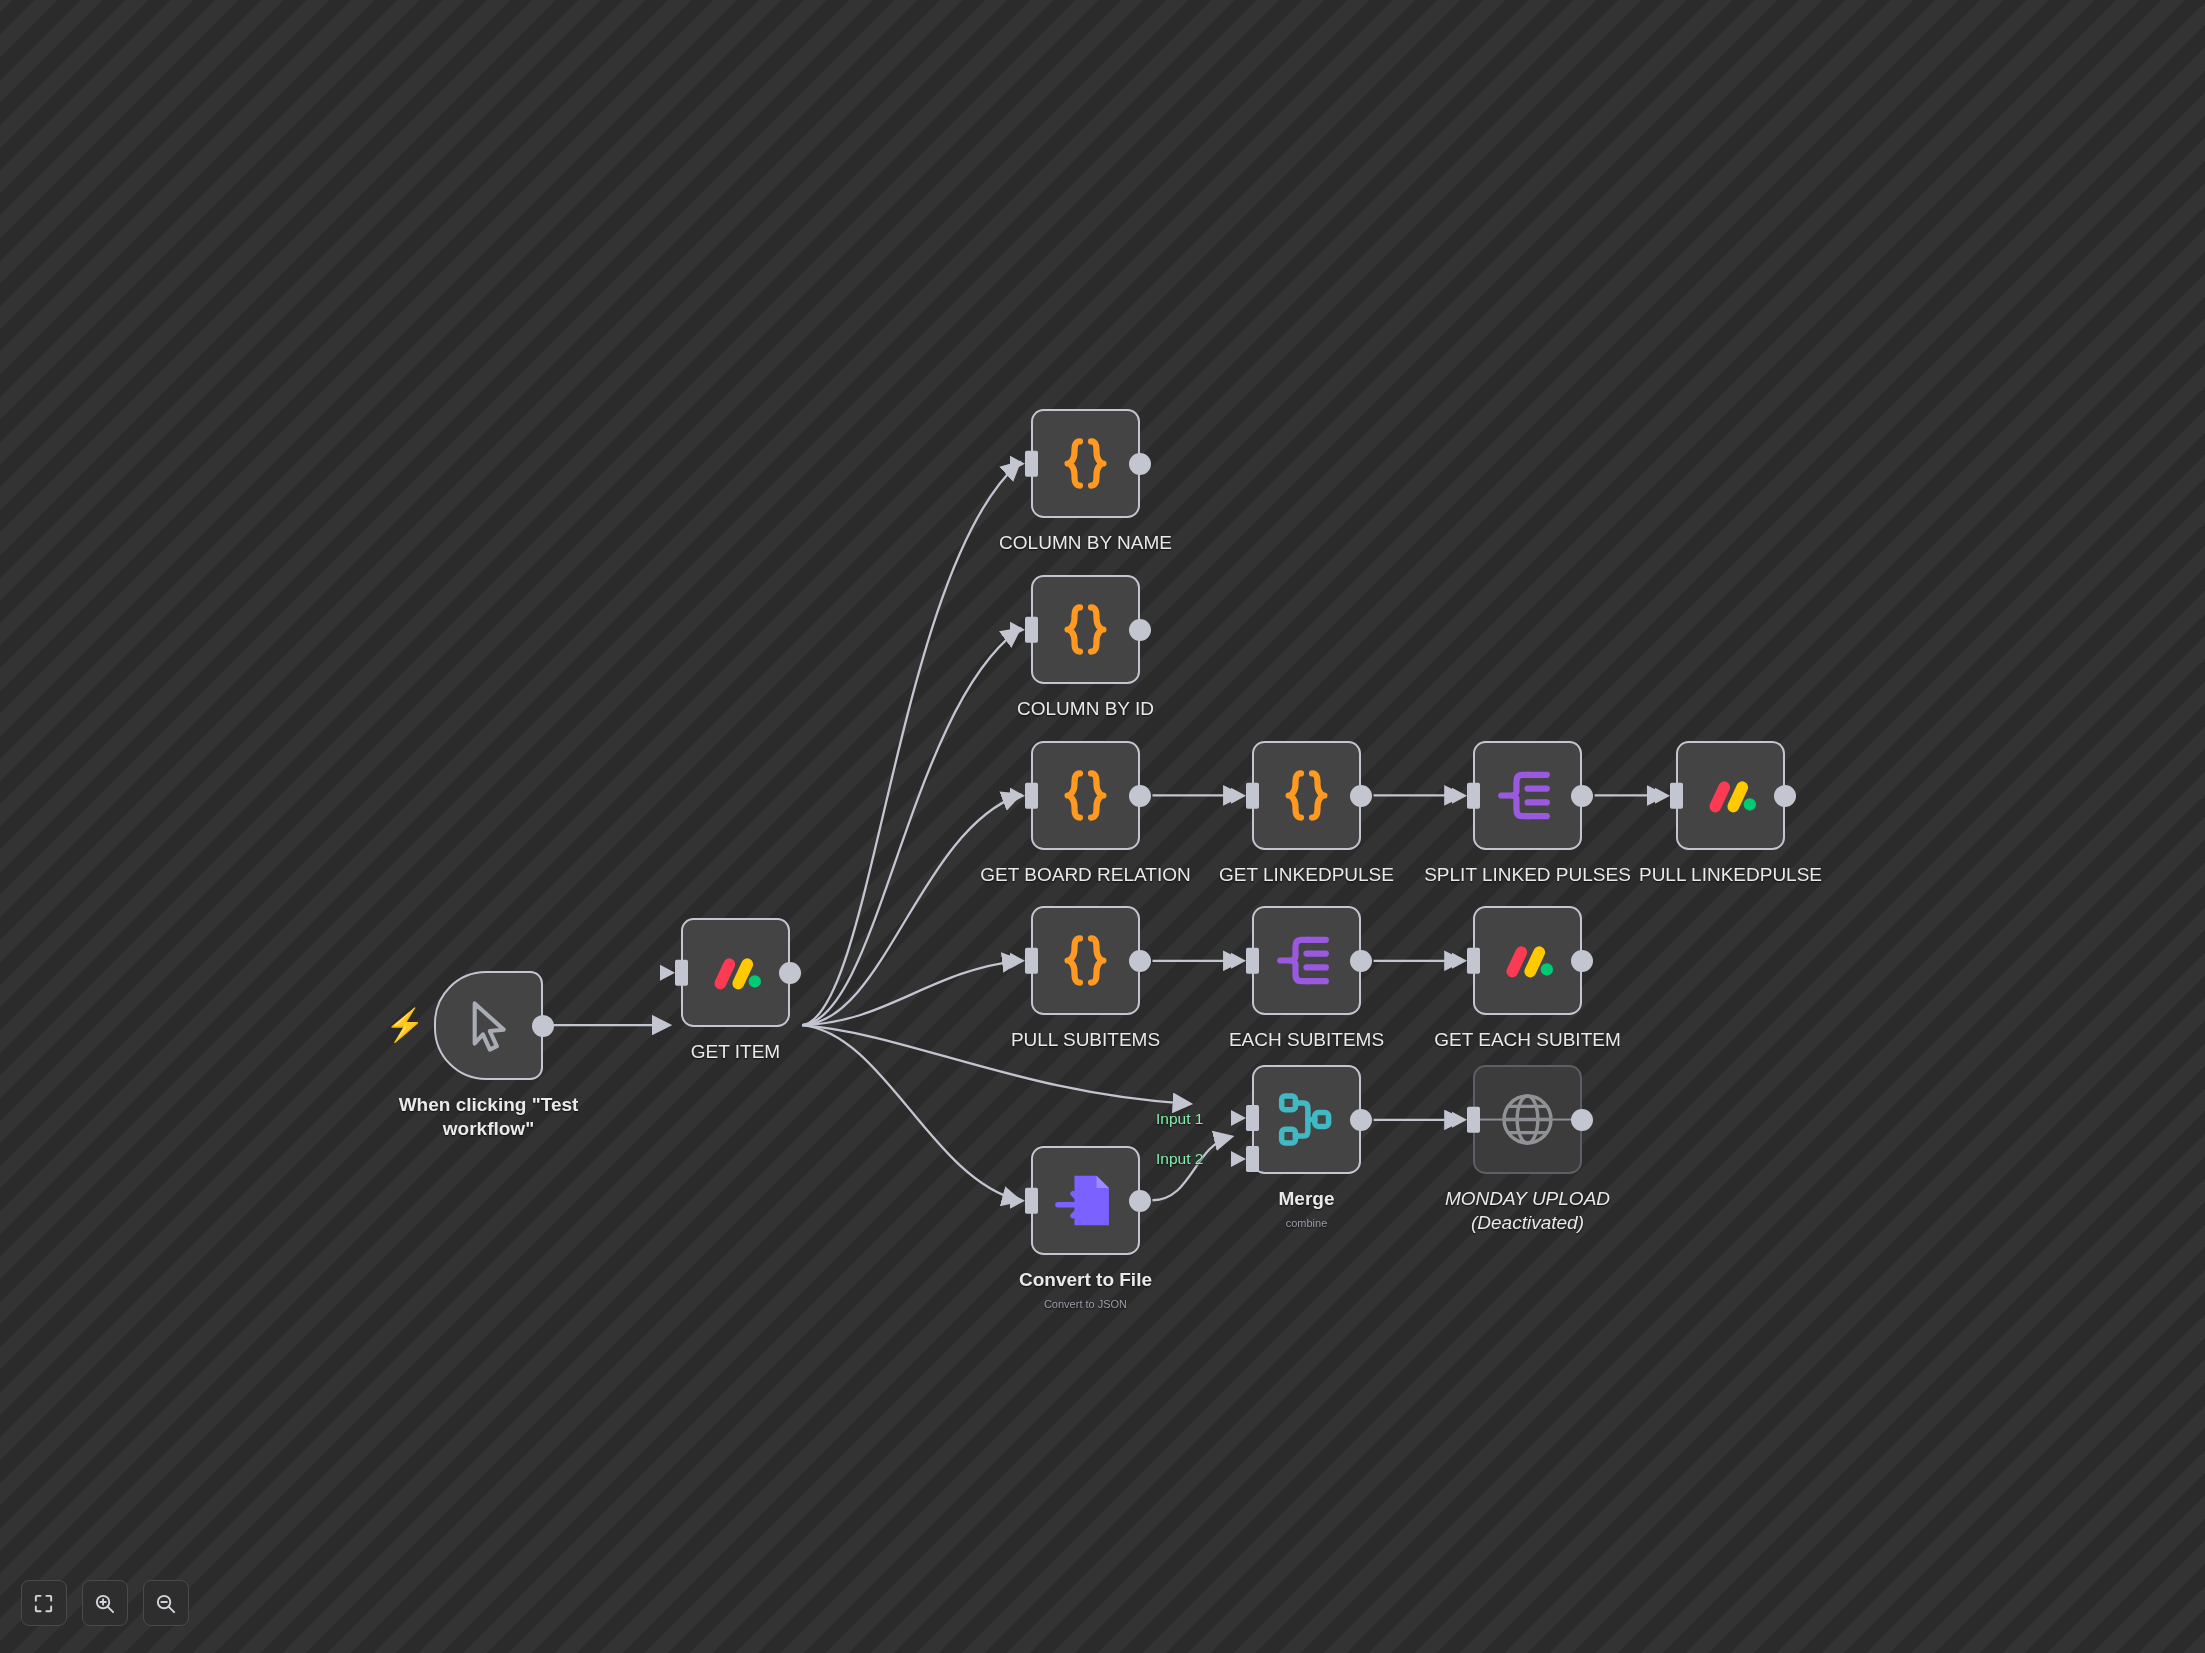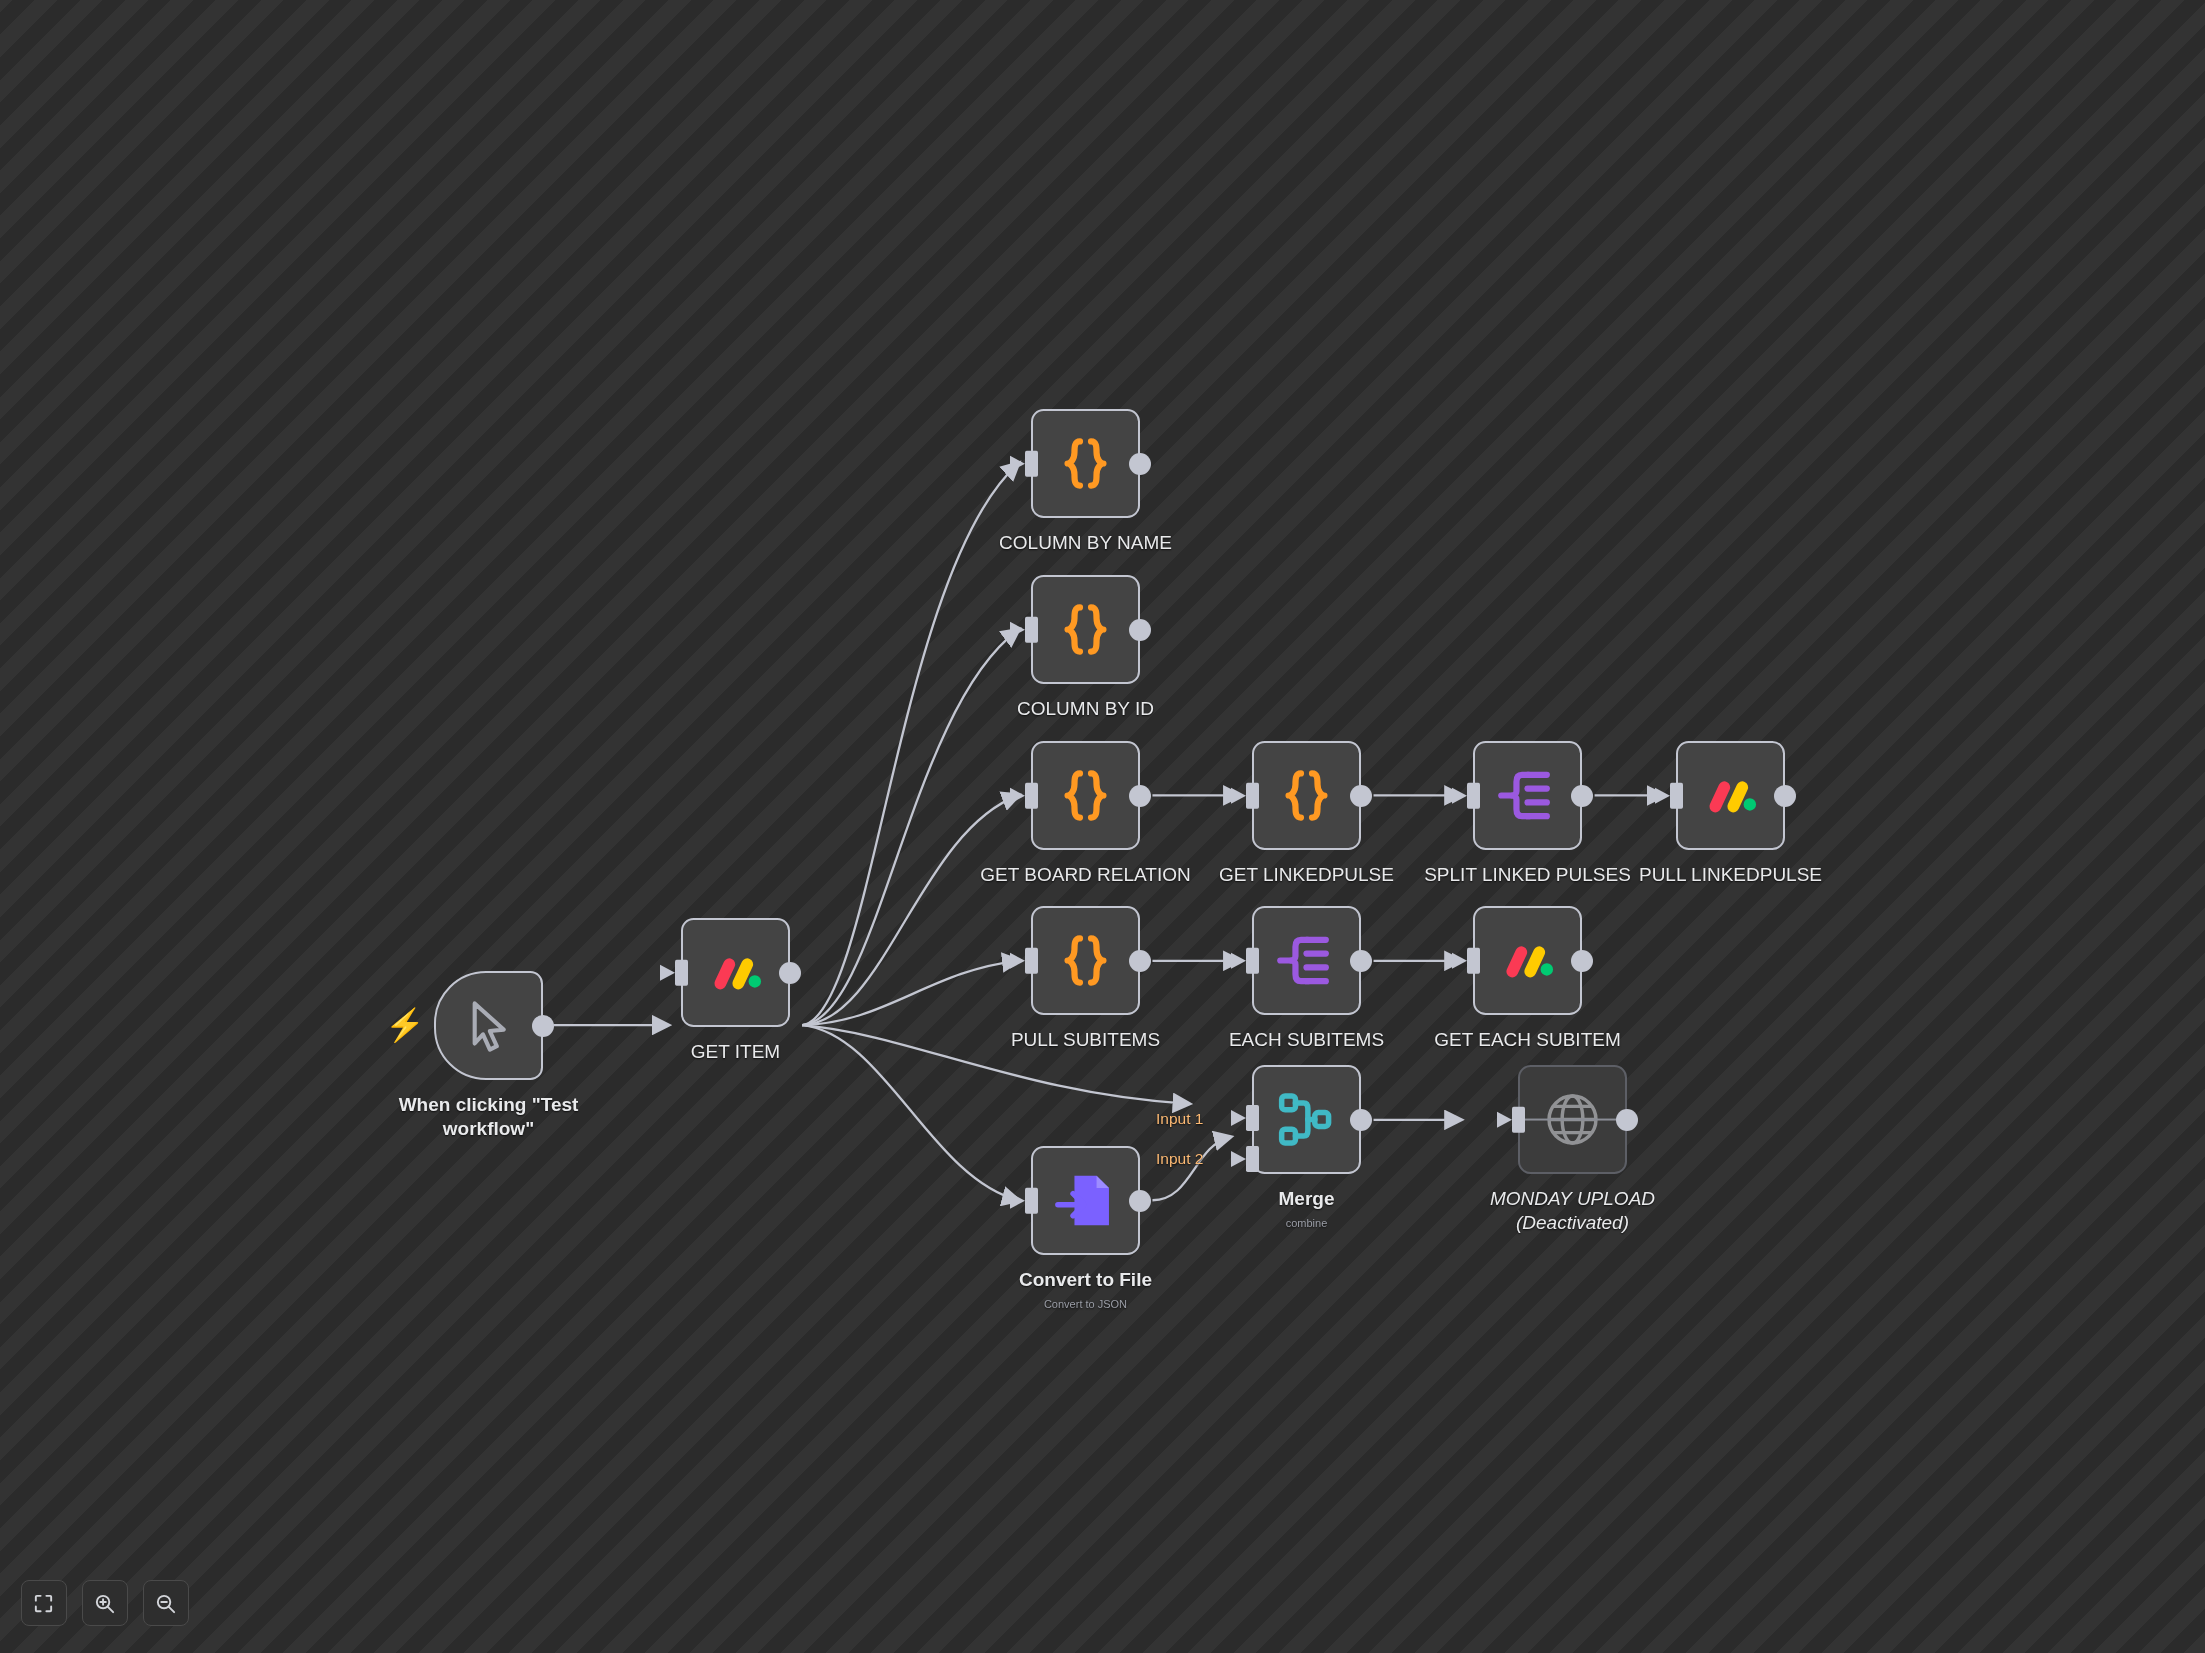--- a/index.html
+++ b/index.html
@@ -80,21 +80,21 @@
     position:absolute;left:50%;transform:translateX(-50%);
     width:241px;text-align:center;
     color:#9a9da6;font-size:11px;line-height:20.7px;
     text-shadow:0 0.6px 1.7px rgba(0,0,0,.7);
   }
   .bolt{
     position:absolute;color:#ff6d5a;font-size:32px;line-height:32px;
     font-weight:700;
   }
   .input-lbl{
-    position:absolute;color:#fdba74;font-size:15.5px;line-height:15.5px;
+    position:absolute;color:#86efac;font-size:15.5px;line-height:15.5px;
     text-shadow:0 0.6px 1.7px rgba(0,0,0,.8);white-space:nowrap;
   }
 
   
   #toolbar{position:absolute;left:20.7px;bottom:27.6px;display:flex;gap:15px;}
   .tool-btn{
     width:44px;height:44px;border-radius:8px;
     background:#2e2e2e;border:1.1px solid #4a4a4a;
     display:flex;align-items:center;justify-content:center;
     cursor:pointer;
@@ -322,21 +322,21 @@
             </svg></div>
           <div class="port-in" style="top: 38px; transform: none;"></div>
           <div class="input-lbl" style="left: -98px; top: 44px;">Input 1</div>
           <div class="port-in" style="top: 79px; transform: none;"></div>
           <div class="input-lbl" style="left: -98px; top: 84px;">Input 2</div>
           <div class="port-out"></div>
         </div>
         <div class="node-label bold">Merge</div>
         <div class="node-sub" style="top: 148px;">combine</div>
       </div>
-      <div style="position: absolute; left: 1518px; top: 1065px; width: 109px; height: 100px; font-style: italic;">
+      <div style="position: absolute; left: 1473px; top: 1065px; width: 109px; height: 100px; font-style: italic;">
         <div class="node deactivated">
           <div class="node-icon"><svg viewBox="0 0 100 100" width="100%" height="100%">
               <g fill="none" stroke="#d7d9de" stroke-width="5">
                  <circle cx="50" cy="50" r="34"></circle>
                  <ellipse cx="50" cy="50" rx="15" ry="34"></ellipse>
                  <line x1="16" y1="50" x2="84" y2="50"></line>
                  <line x1="22" y1="31" x2="78" y2="31"></line>
                  <line x1="22" y1="69" x2="78" y2="69"></line>
                </g>
             </svg></div>

